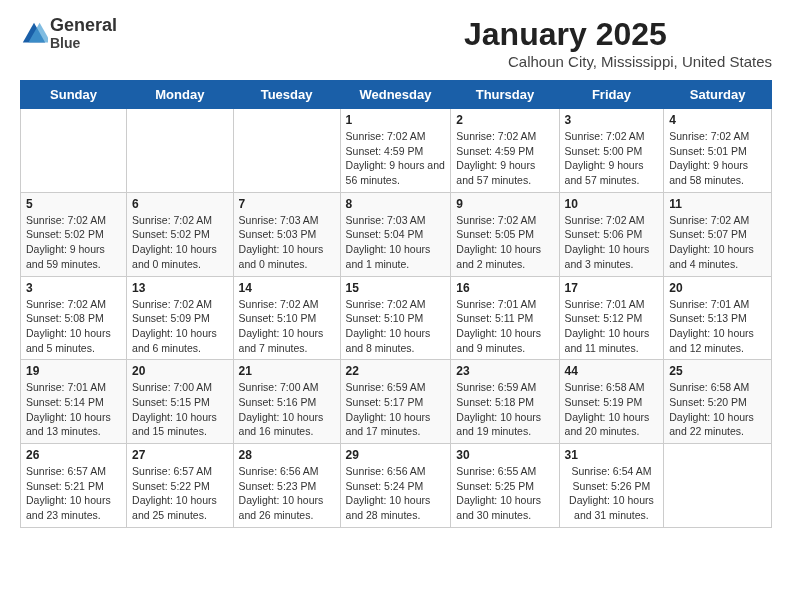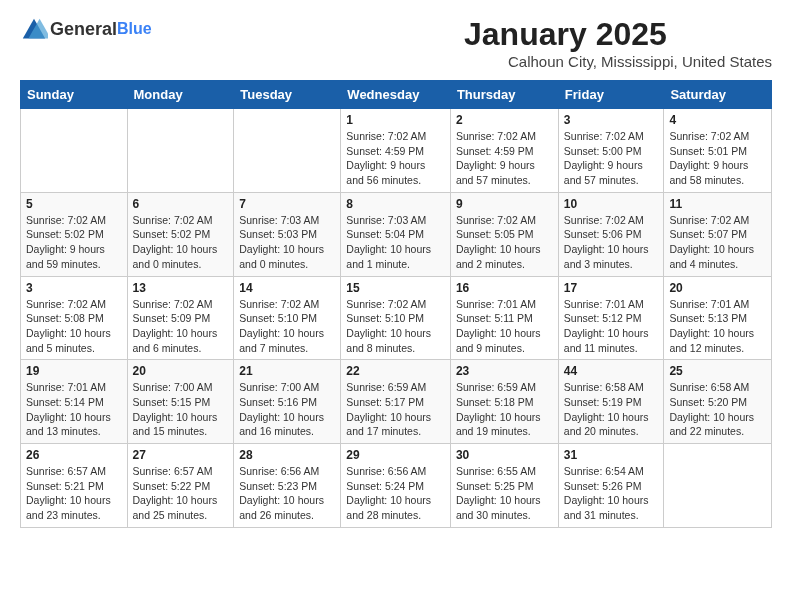--- a/index.html
+++ b/index.html
@@ -18,32 +18,32 @@
       align-items: flex-start;
       justify-content: space-between;
       margin-bottom: 10px;
     }
     .logo {
       display: flex;
       align-items: center;
     }
     .logo-text {
       display: flex;
-      flex-direction: row;
+      flex-direction: column;
       line-height: 1.1;
     }
     .logo-general {
       font-size: 18px;
       font-weight: bold;
       color: #333;
     }
     .logo-blue {
-      font-size: 16px;
+      font-size: 14px;
       font-weight: bold;
-      color: #3b82f6;
+      color: #404040;
     }
     .logo-icon {
       width: 28px;
       height: 28px;
       margin-right: 2px;
     }
     .title-block {
       text-align: left;
     }
     .calendar-title {
@@ -57,22 +57,22 @@
       margin-left: 44px;
     }
     .calendar-table {
       width: 100%;
       border-collapse: collapse;
       border: 1px solid #ccc;
     }
     .calendar-table th {
       background-color: #1a5fa8;
       color: #fff;
-      text-align: left;
-      padding: 6px 6px;
+      text-align: center;
+      padding: 6px 14px;
       font-size: 13px;
       border: 1px solid #1a5fa8;
       margin-left: 40px;
     }
     .calendar-table td {
       border: 1px solid #ccc;
       vertical-align: top;
       padding: 4px 5px;
       width: 113px;
       min-height: 80px;
@@ -321,21 +321,21 @@
 Daylight: 10 hours and 28 minutes.</div>
           </td>
           <td>
             <div class="day-number">30</div>
             <div class="day-info" style="white-space: pre-line;">Sunrise: 6:55 AM
 Sunset: 5:25 PM
 Daylight: 10 hours and 30 minutes.</div>
           </td>
           <td>
             <div class="day-number">31</div>
-            <div class="day-info" style="white-space: pre-line;">Sunrise: 6:54 AM
+            <div class="day-info" style="white-space: pre-line; text-align: center;">Sunrise: 6:54 AM
 Sunset: 5:26 PM
 Daylight: 10 hours and 31 minutes.</div>
           </td>
           <td class="empty-cell"></td>
         </tr>
       </tbody>
   </table>
 </div>
 
 </body></html>

